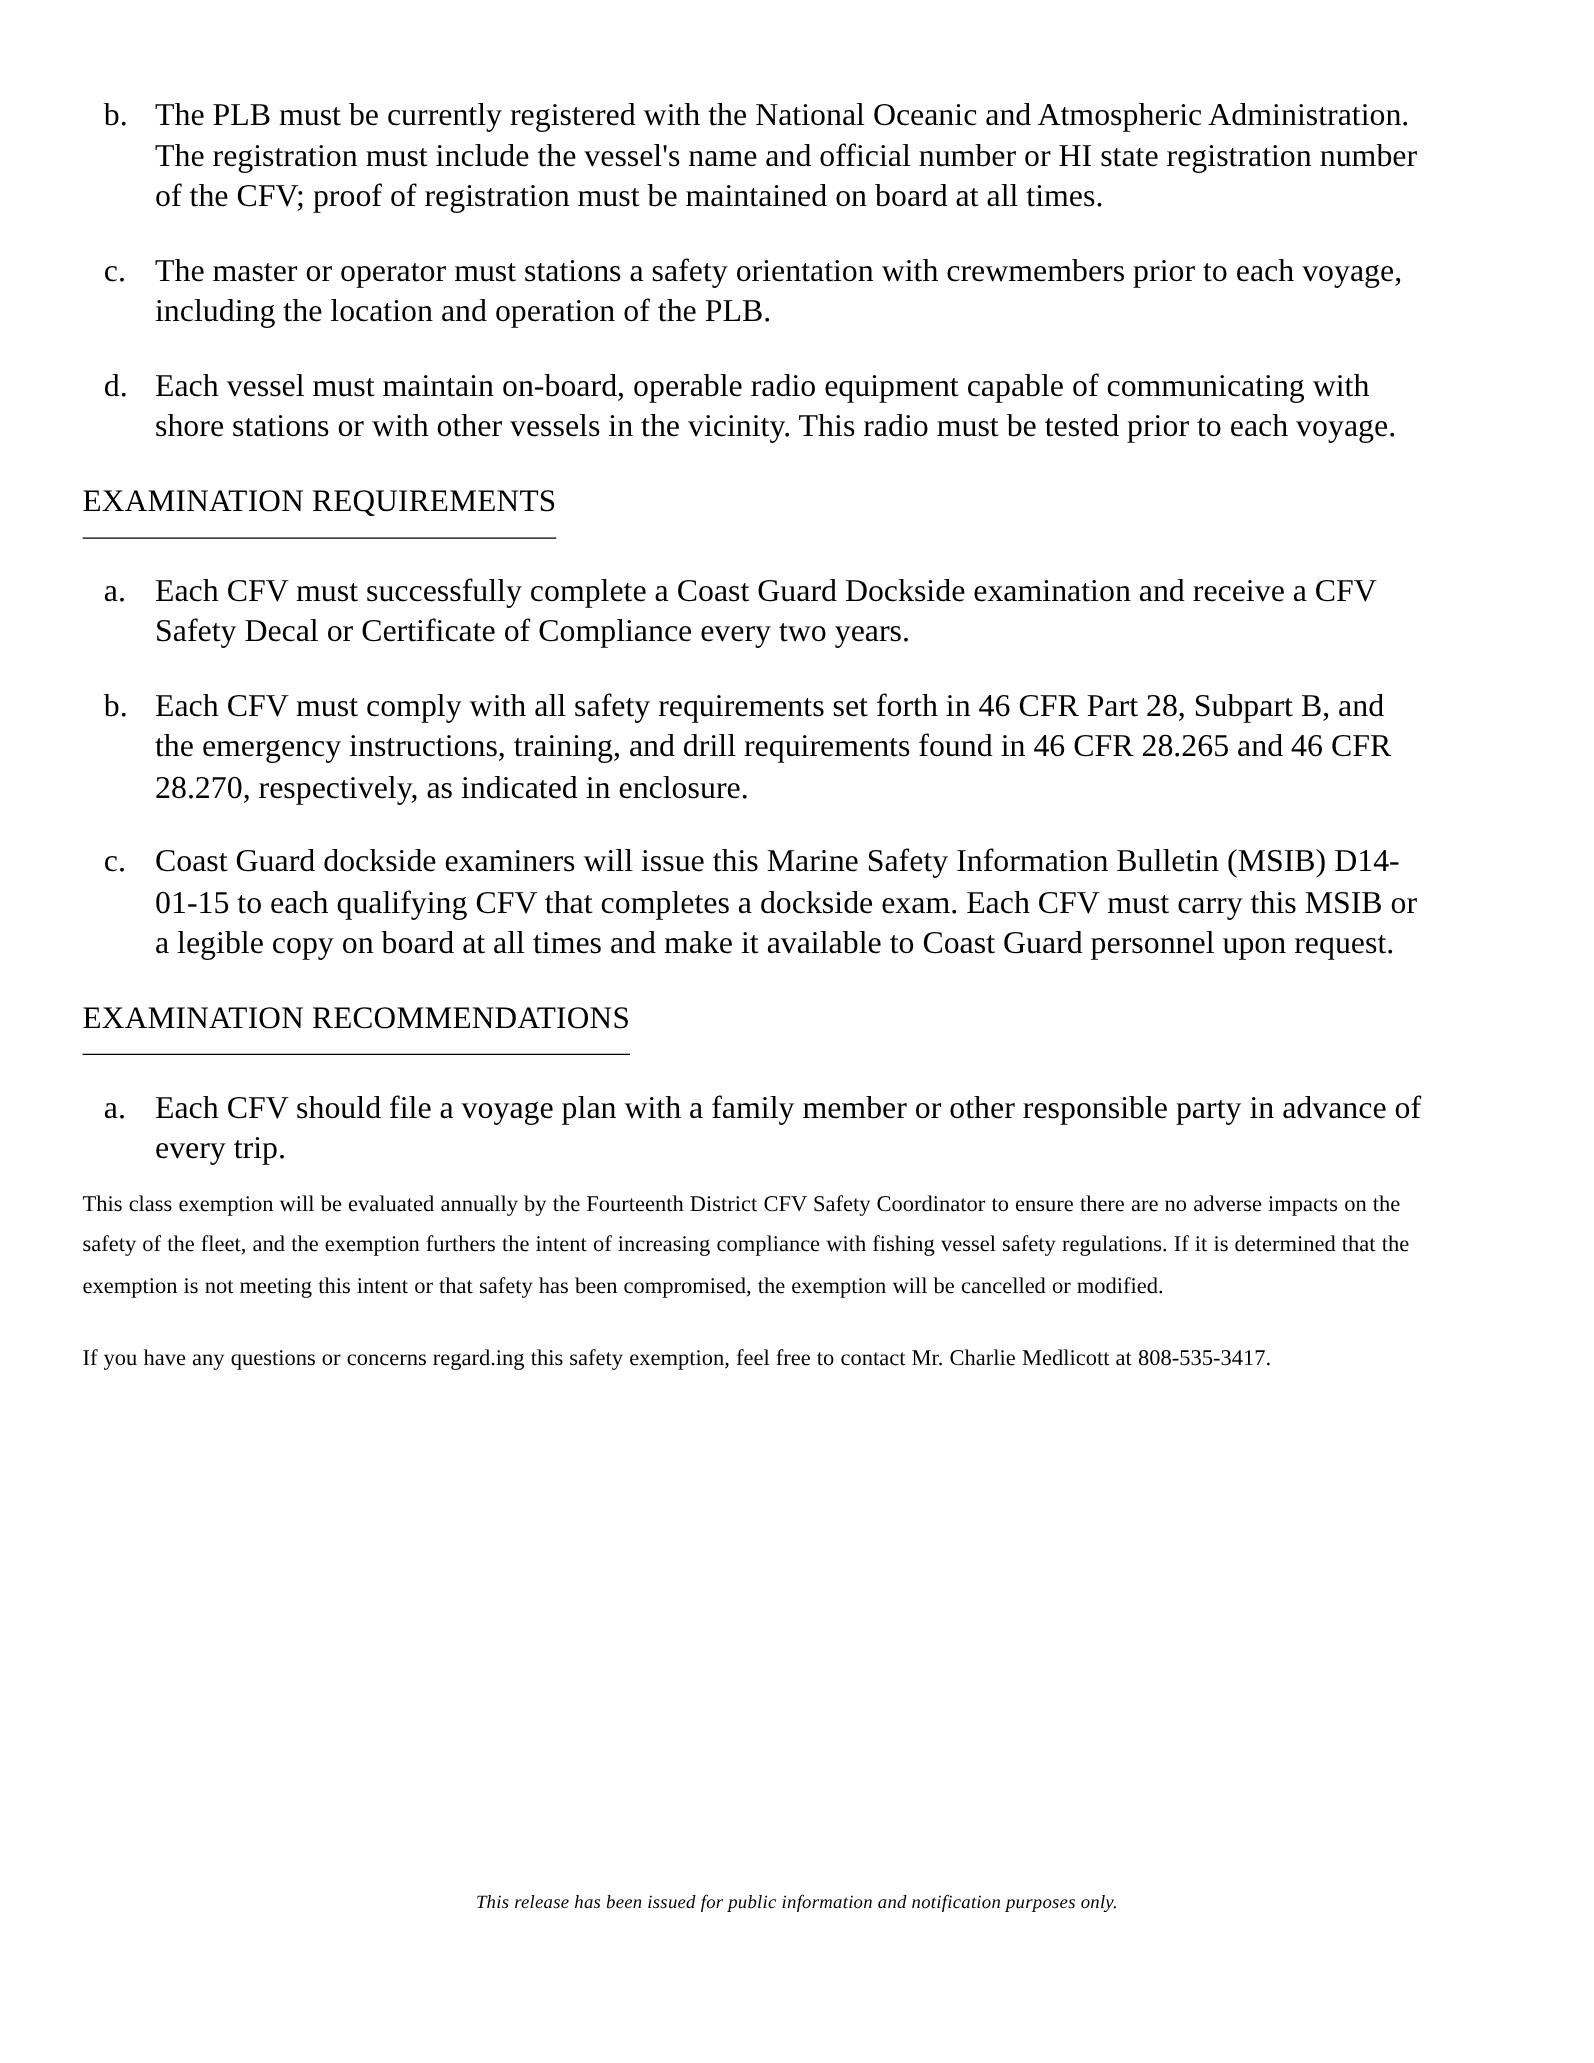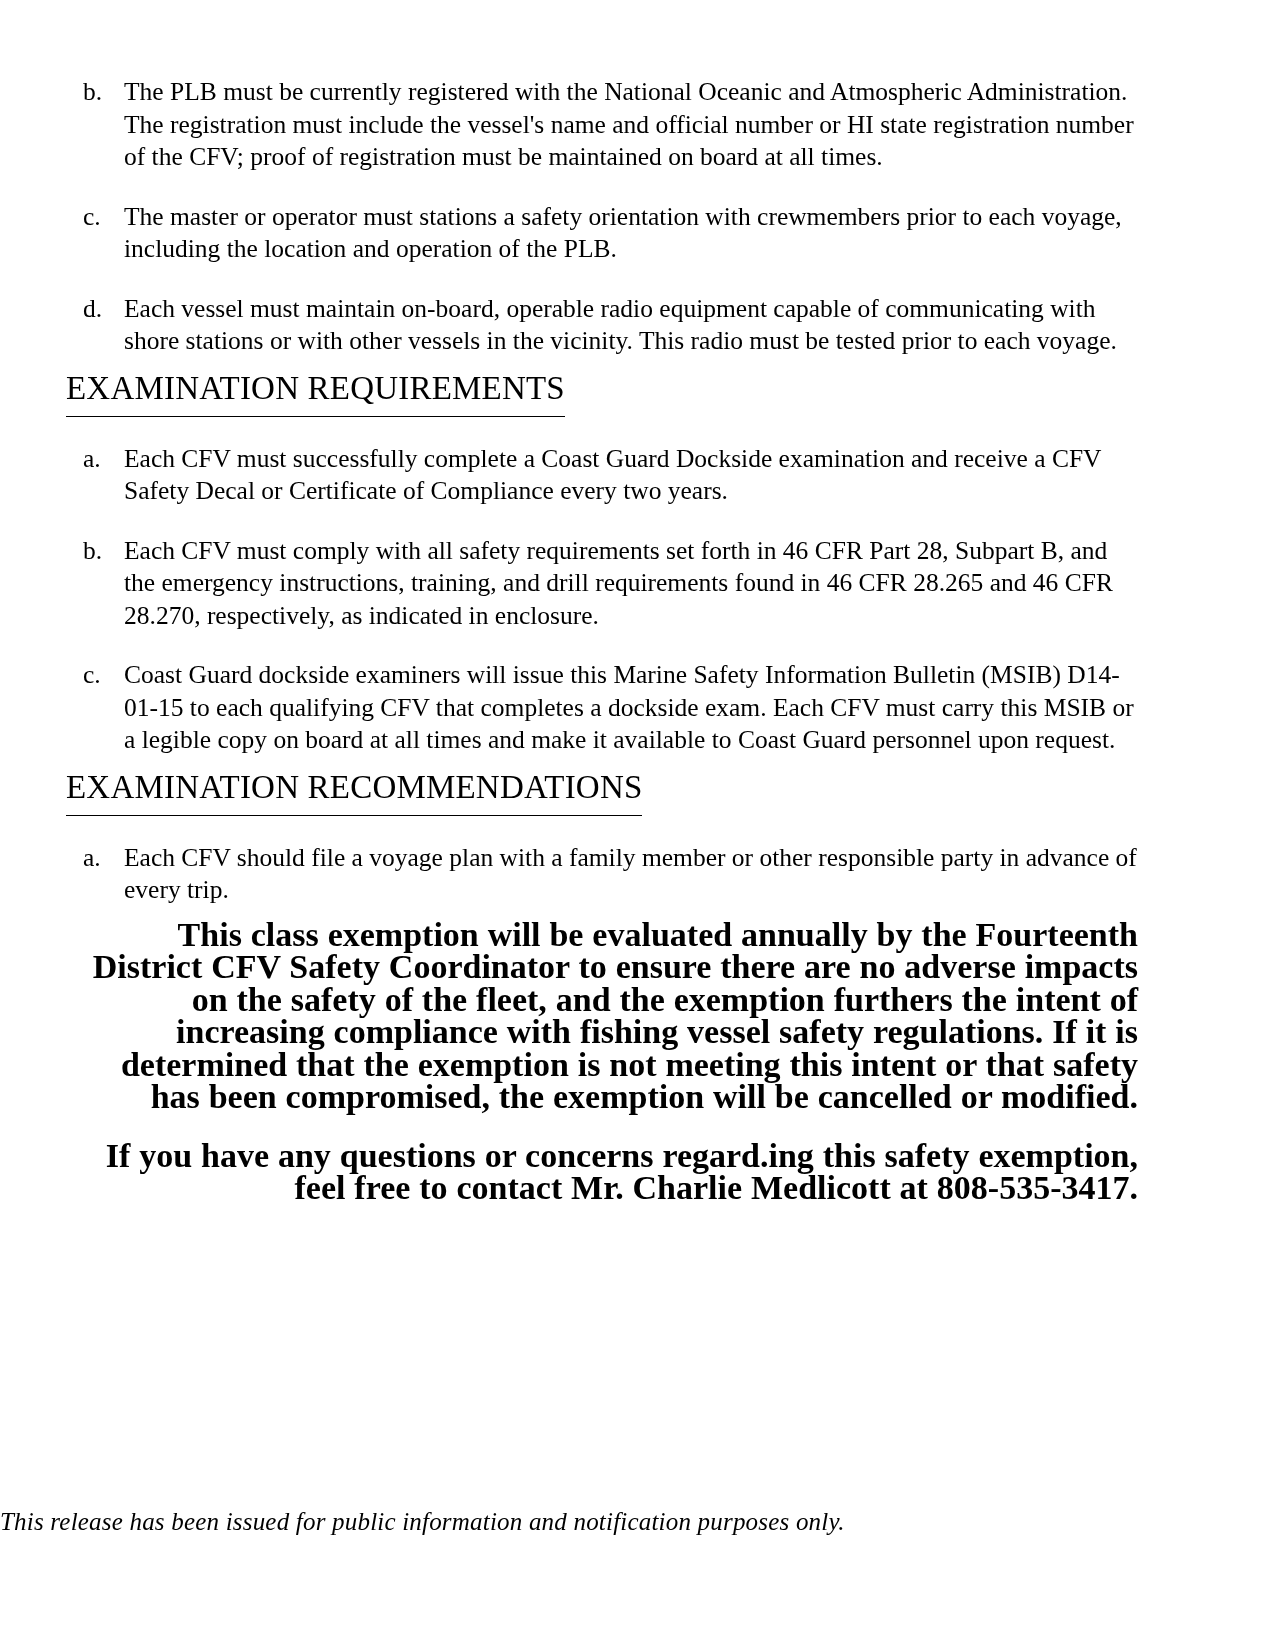--- a/index.html
+++ b/index.html
@@ -22,26 +22,25 @@
     overflow: hidden;
   }
   .content {
     position: absolute;
     left: 66px;
     top: 76px;
     width: 1072px;
   }
   
   .para {
-    font-size: 34px;
+    font-size: 18px;
     line-height: 32.5px;
-    text-align: right;
+    text-align: left;
     margin: 0 0 26px 0;
     word-spacing: 0.4px;
-    font-weight: bold;
   }
   
   .list {
     margin: 0;
     padding: 0;
     list-style: none;
   }
   .list-item {
     position: relative;
     padding-left: 58px;
@@ -56,43 +55,44 @@
   .marker {
     position: absolute;
     left: 17px;
     top: 0;
     width: 34px;
     font-size: 25.5px;
     line-height: 32.5px;
   }
   
   .heading {
-    font-size: 33px;
+    font-size: 25px;
     line-height: 32px;
-    margin: 2px 0 26px 0;
+    margin: 16px 0 26px 0;
     display: inline-block;
     border-bottom: 1.6px solid #000;
     padding-bottom: 12px;
     letter-spacing: 0.2px;
   }
   .heading-wrap {
     margin: 0 0 26px 0;
   }
   .heading-wrap .heading {
     margin-bottom: 0;
   }
   .block-gap-lg { height: 12px; }
   
   .footer {
     position: absolute;
     left: 0;
     right: 0;
     top: 1510px;
+    text-align: center;
     font-style: italic;
-    font-size: 25px;
+    font-size: 15px;
     line-height: 24px;
     letter-spacing: 0.2px;
   }
   
   .page, .page * {
     -webkit-font-smoothing: antialiased;
   }
 </style>
 </head>
 <body>

